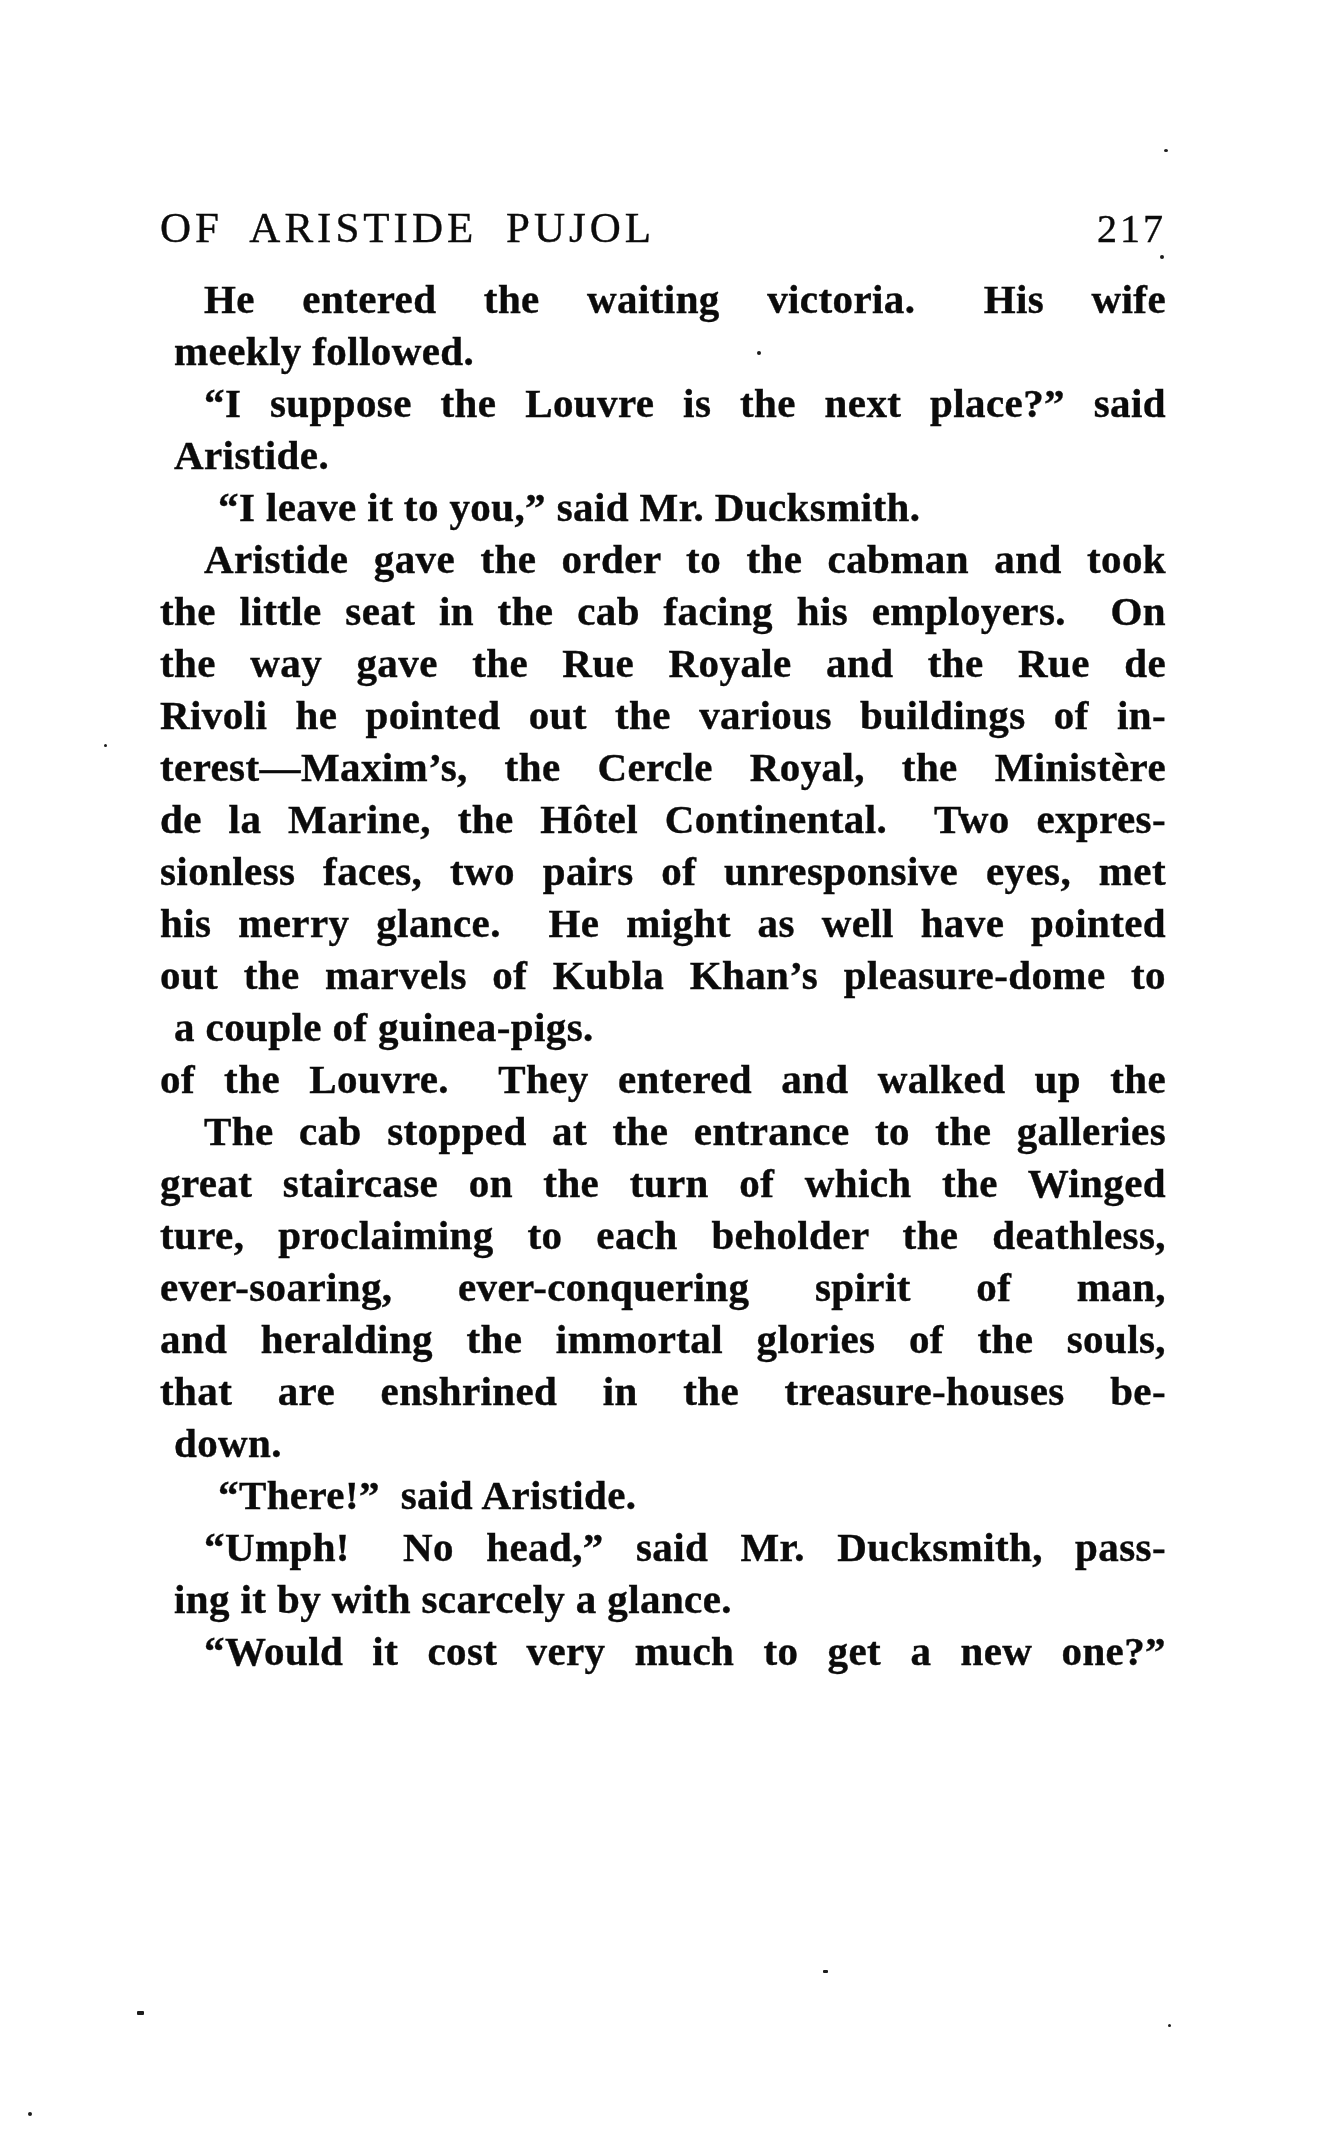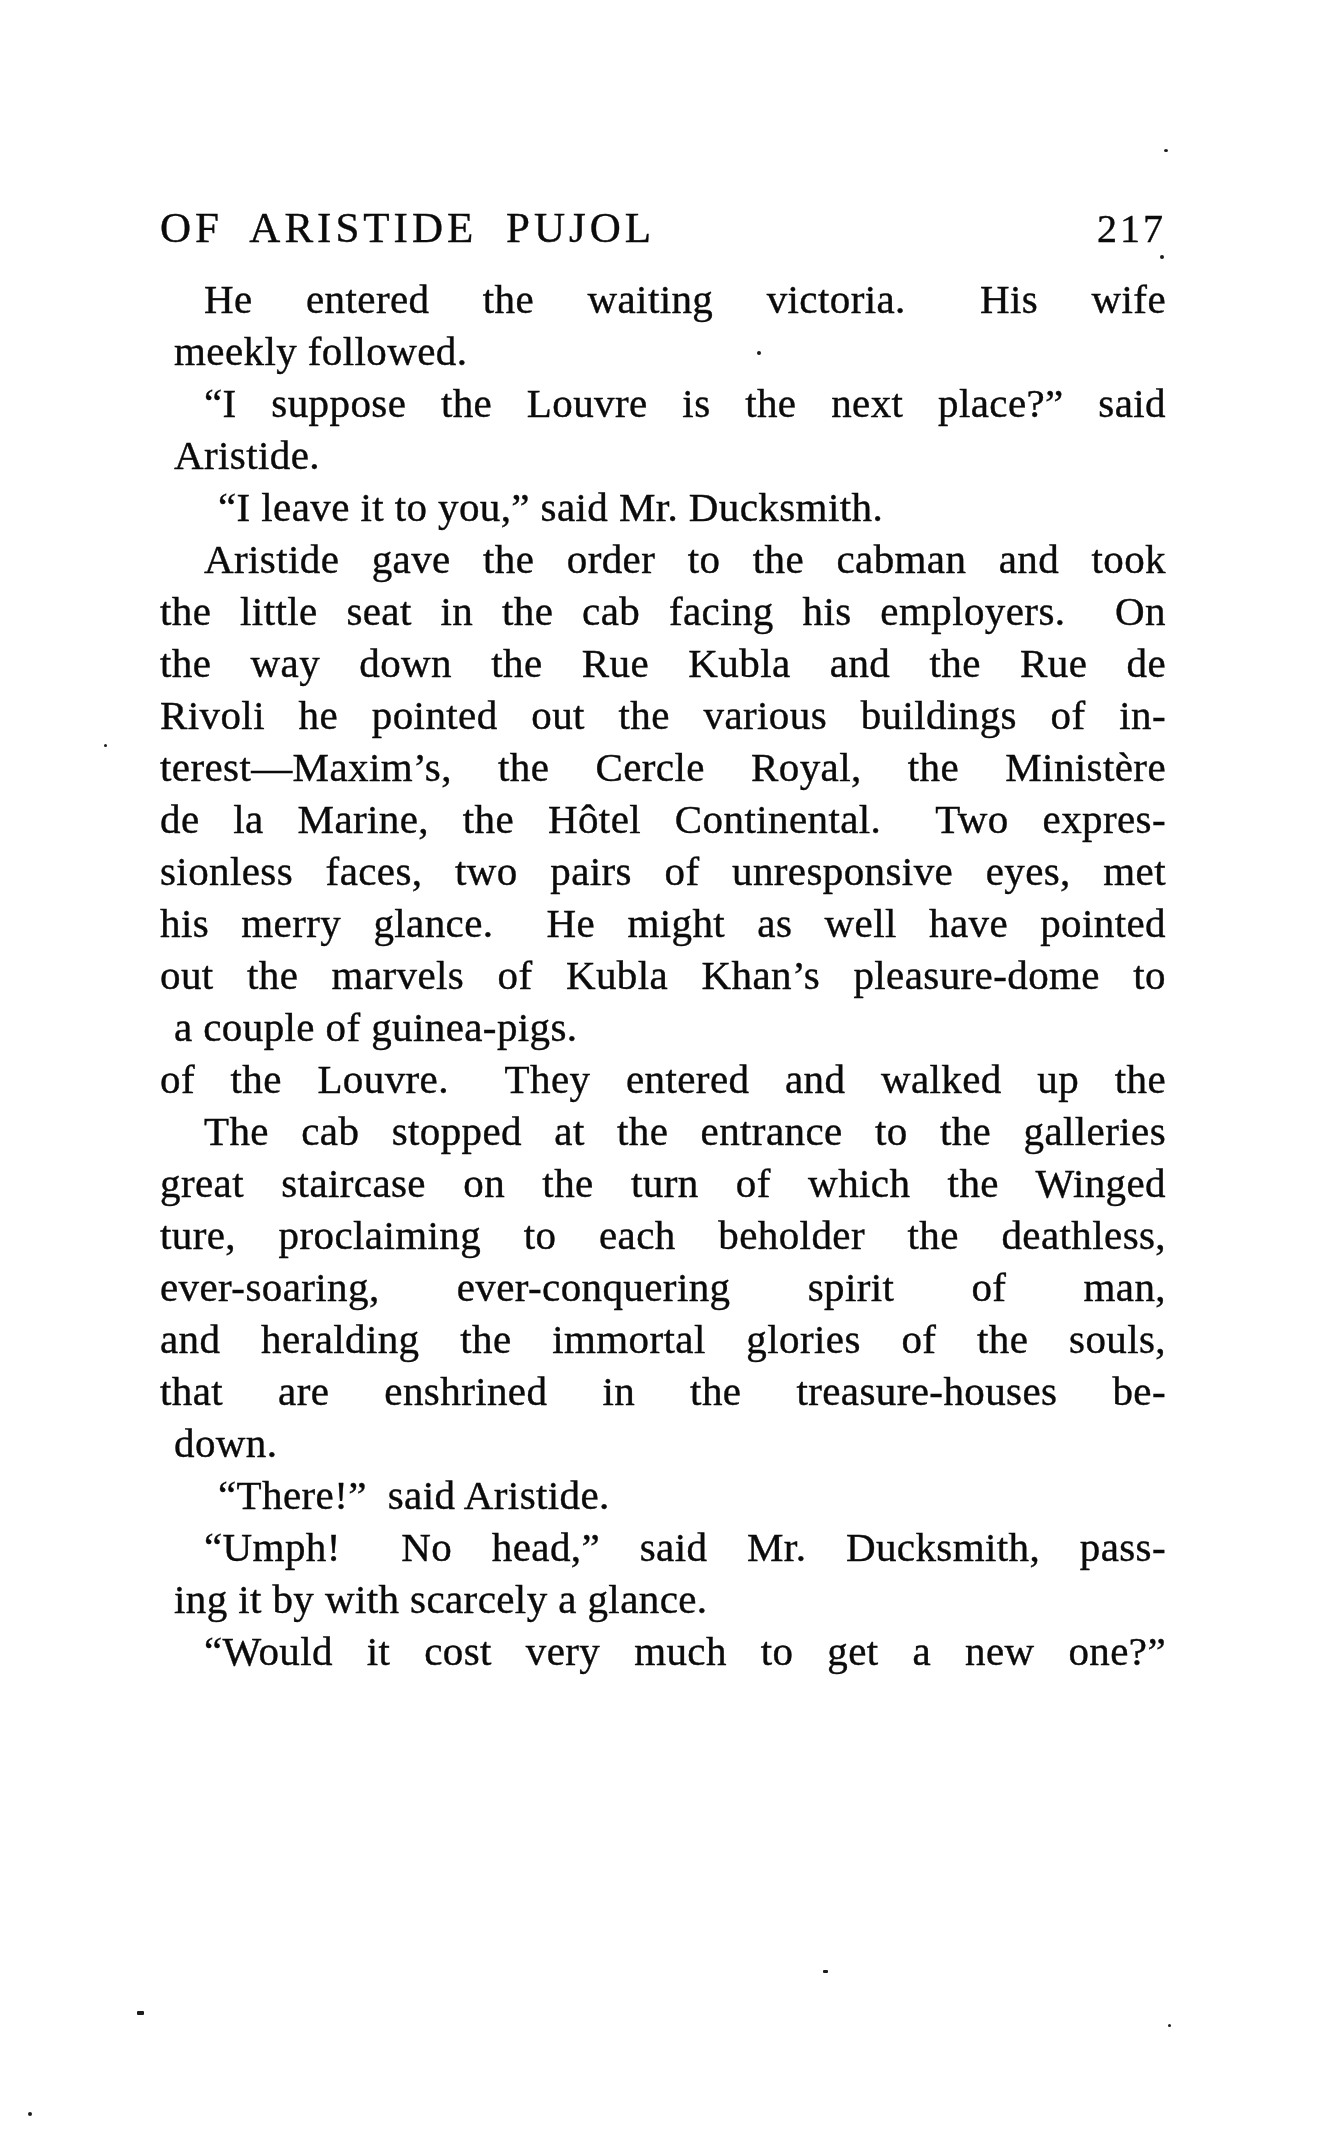--- a/index.html
+++ b/index.html
@@ -48,20 +48,21 @@
     font-size: 41px;
     line-height: 52px;
     letter-spacing: 0.4px;
   }
   .paragraph {
     margin: 0;
   }
   .line {
     text-align: justify;
     text-align-last: justify;
+    font-weight: bold;
   }
   .line.flush {
     text-align: justify;
     text-align-last: left;
     margin-left: 14px;
   }
   .line.first {
     text-indent: 44px;
   }
   .speck {
@@ -96,21 +97,21 @@
       <div class="paragraph">
         <div class="line first">“I suppose the Louvre is the next place?” said</div>
         <div class="line flush">Aristide.</div>
       </div>
       <div class="paragraph">
         <div class="line first flush">“I leave it to you,” said Mr. Ducksmith.</div>
       </div>
       <div class="paragraph">
         <div class="line first">Aristide gave the order to the cabman and took</div>
         <div class="line">the little seat in the cab facing his employers.  On</div>
-        <div class="line">the way down the Rue Kubla and the Rue de</div>
+        <div class="line">the way gave the Rue Royale and the Rue de</div>
         <div class="line">Rivoli he pointed out the various buildings of in-</div>
         <div class="line">terest—Maxim’s, the Cercle Royal, the Ministère</div>
         <div class="line">de la Marine, the Hôtel Continental.  Two expres-</div>
         <div class="line">sionless faces, two pairs of unresponsive eyes, met</div>
         <div class="line">his merry glance.  He might as well have pointed</div>
         <div class="line">out the marvels of Kubla Khan’s pleasure-dome to</div>
         <div class="line flush">a couple of guinea-pigs.</div>
       </div>
       <div class="paragraph">
         <div class="line">of the Louvre.  They entered and walked up the</div>

